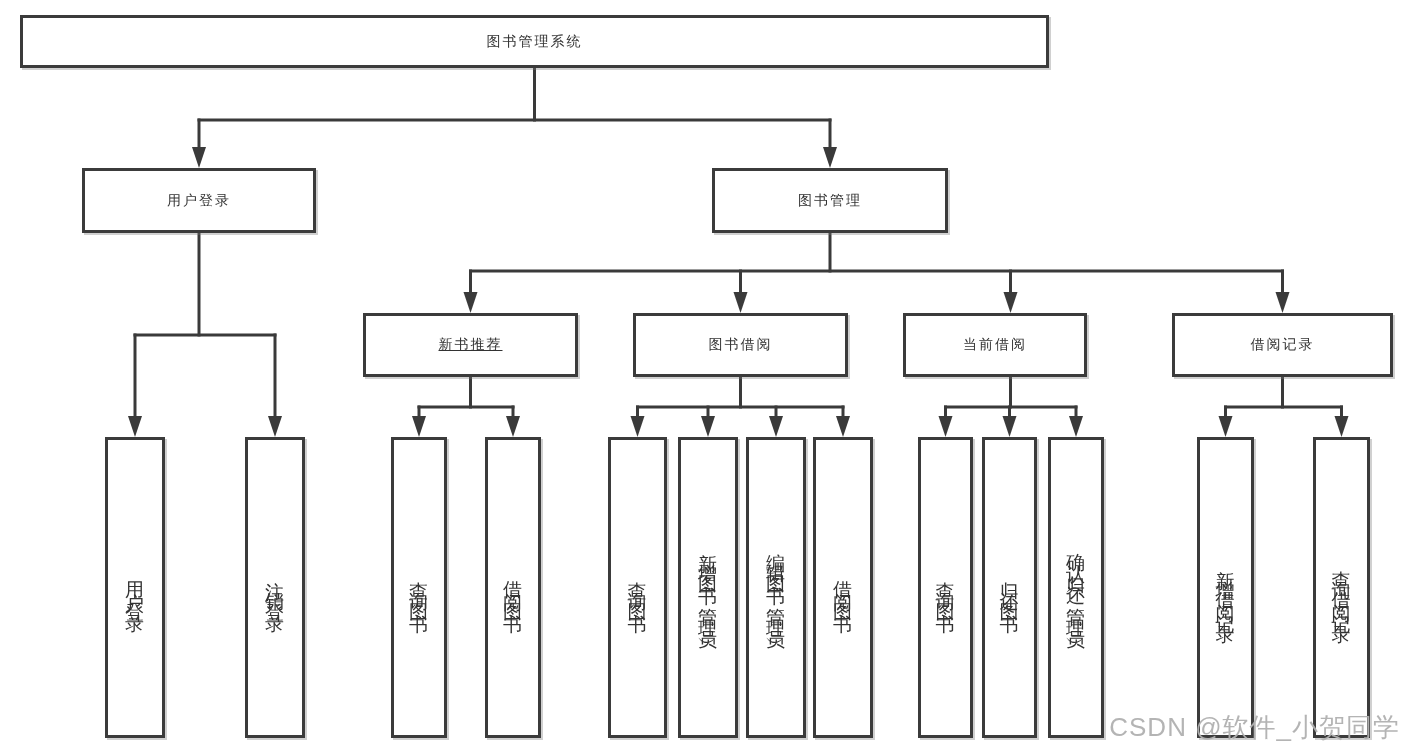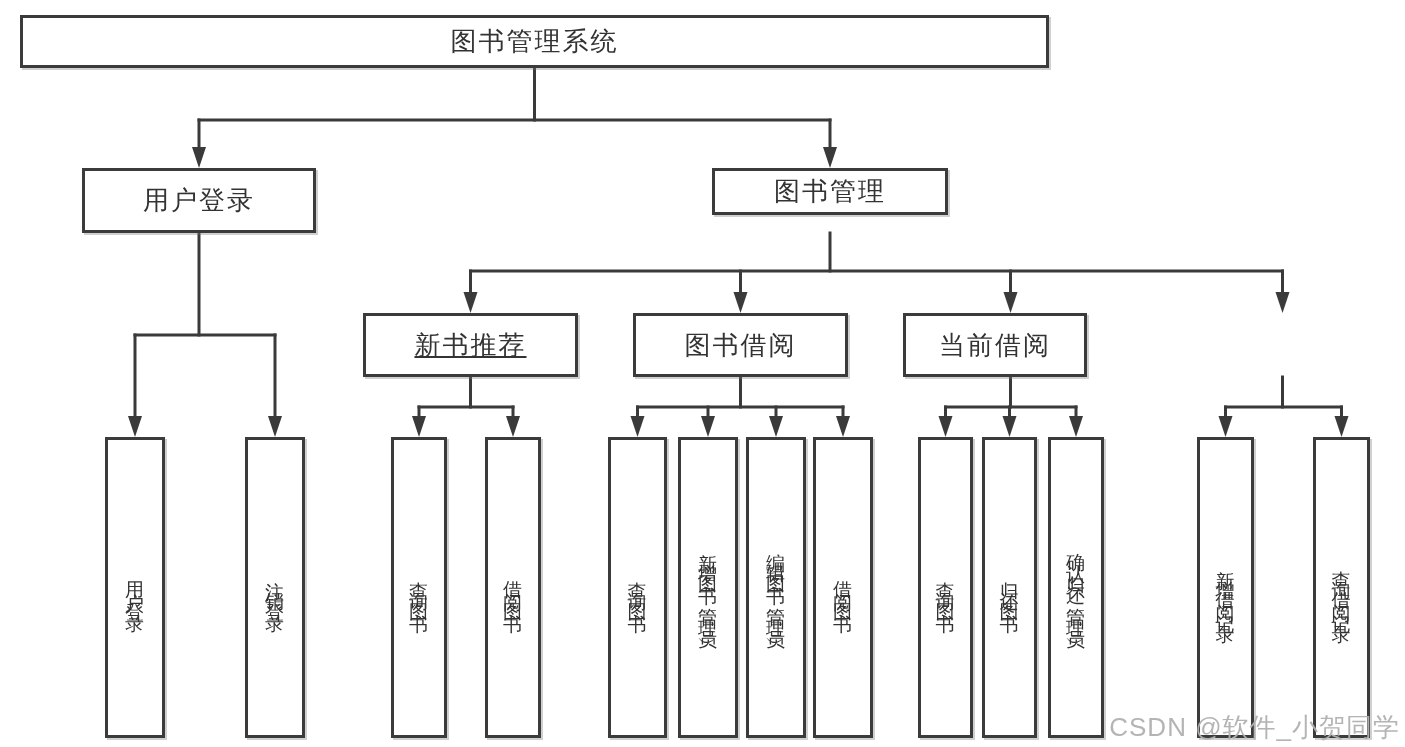--- a/index.html
+++ b/index.html
@@ -19,24 +19,24 @@
   .node {
     position: absolute;
     box-sizing: border-box;
     background: #ffffff;
     border: 3px solid #3b3b3b;
     box-shadow: 2px 2px 0 rgba(120,120,120,0.35);
     display: flex;
     align-items: center;
     justify-content: center;
   }
-  .hbox { font-size: 26px; letter-spacing: 2px; white-space: nowrap; }
+  .hbox { font-size: 14px; letter-spacing: 2px; white-space: nowrap; }
   .root-box  { left: 20px;  top: 15px;  width: 1029px; height: 53px; }
   .lv2-a     { left: 82px;  top: 168px; width: 234px;  height: 65px; }
-  .lv2-b     { left: 712px; top: 168px; width: 236px;  height: 47px; }
+  .lv2-b     { left: 712px; top: 168px; width: 236px;  height: 65px; }
   .lv3       { top: 313px; height: 64px; }
   .lv3-a { left: 363px;  width: 215px; text-decoration: underline; }
   .lv3-b { left: 633px;  width: 215px; }
   .lv3-c { left: 903px;  width: 184px; }
   .lv3-d { left: 1172px; width: 221px; }
 
   .vbox {
     top: 437px;
     height: 301px;
     font-size: 19px;
@@ -152,20 +152,21 @@
   </svg>
 
   <div class="node hbox root-box">图书管理系统</div>
 
   <div class="node hbox lv2-a">用户登录</div>
   <div class="node hbox lv2-b">图书管理</div>
 
   <div class="node hbox lv3 lv3-a">新书推荐</div>
   <div class="node hbox lv3 lv3-b">图书借阅</div>
   <div class="node hbox lv3 lv3-c">当前借阅</div>
+  <div class="node hbox lv3 lv3-d">借阅记录</div>
 
   <div class="node vbox leaf-1">用户登录</div>
   <div class="node vbox leaf-2">注销登录</div>
 
   <div class="node vbox leaf-3">查询图书</div>
   <div class="node vbox leaf-4">借阅图书</div>
 
   <div class="node vbox leaf-5">查询图书</div>
   <div class="node vbox leaf-6">新增图书（管理员）</div>
   <div class="node vbox leaf-7">编辑图书（管理员）</div>

